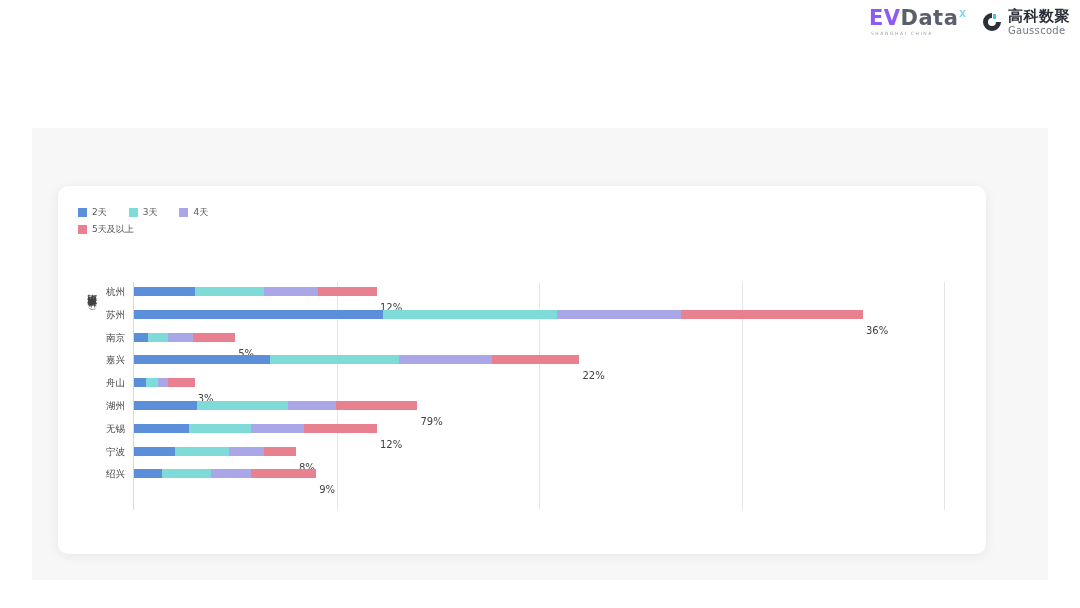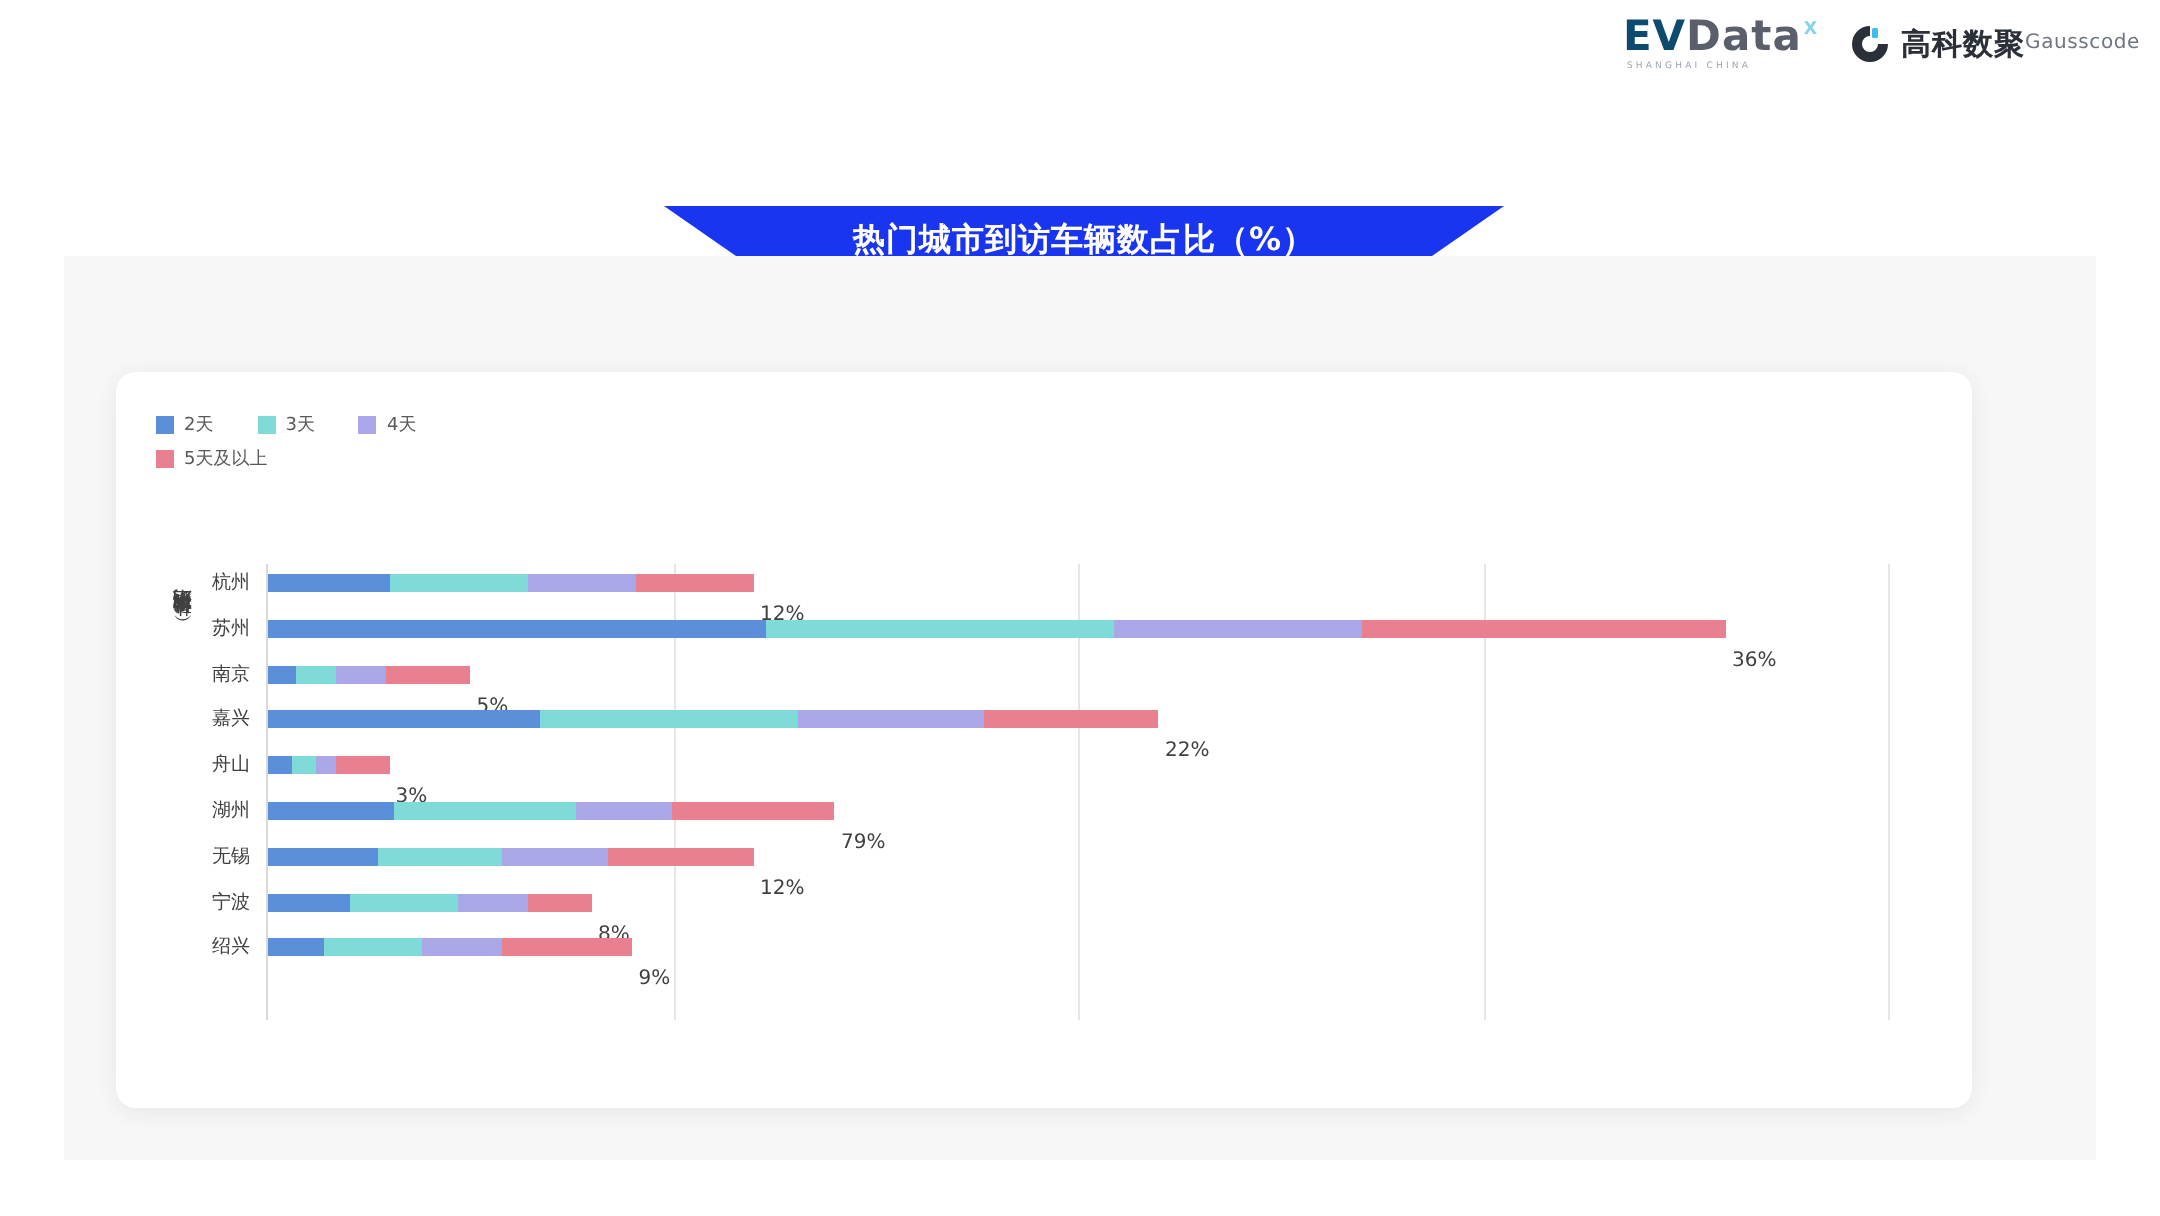--- a/index.html
+++ b/index.html
@@ -16,31 +16,31 @@
     position: absolute; top: 8px; right: 10px;
     display: flex; align-items: center; gap: 16px;
   }
   .logo-ev { display: flex; flex-direction: column; align-items: flex-start; }
   .logo-ev-row { display: flex; align-items: flex-start; }
   .ev-word {
     font-family: "DejaVu Sans", sans-serif;
     font-size: 21px; font-weight: 700; letter-spacing: .5px;
     line-height: 1;
   }
-  .ev-e { color:#0c4a6e; }
+  .ev-e { color:#8b5cf6; }
   .ev-data { color:#5A5F6B; }
   .ev-x { color:#7FD4F0; font-size: 12px; font-weight:700; margin-left:1px; margin-top:-2px; }
   .ev-sub {
     font-size: 4.5px; letter-spacing: 1.6px; color:#9BA3AE;
     margin-top: 2px; margin-left: 2px;
     font-family: "DejaVu Sans", sans-serif;
   }
   .logo-gauss { display:flex; align-items:center; gap: 6px; }
   .gauss-mark { width: 20px; height: 20px; display:block; }
-  .gauss-text { display:flex; flex-direction: row; line-height:1; }
+  .gauss-text { display:flex; flex-direction: column; line-height:1; }
   .gauss-cn {
     font-size: 15px; font-weight: 700; color:#2B2F38; letter-spacing:.5px;
     font-family: "DejaVu Sans", sans-serif;
   }
   .gauss-en {
     font-size: 10px; color:#6F7682; letter-spacing:.3px; margin-top:2px;
     font-family: "DejaVu Sans", sans-serif;
   }
 
   
@@ -146,25 +146,20 @@
         <rect x="22" y="4" width="6" height="10" rx="1.5" fill="#3DBEEA"></rect>
       </svg>
       <div class="gauss-text">
         <span class="gauss-cn">高科数聚</span>
         <span class="gauss-en">Gausscode</span>
       </div>
     </div>
 
   </div>
 
-  <div class="banner-wrap">
-    <div class="banner">
-      <span class="banner-text">热门城市到访车辆数占比（%）</span>
-    </div>
-  </div>
 
   <div class="panel"></div>
   <div class="card"></div>
 
   <div class="legend" id="legend">
       <div class="legend-item">
         <span class="legend-swatch" style="background: rgb(91, 143, 217);"></span>
         <span class="legend-label">2天</span>
       </div>
       <div class="legend-item">

